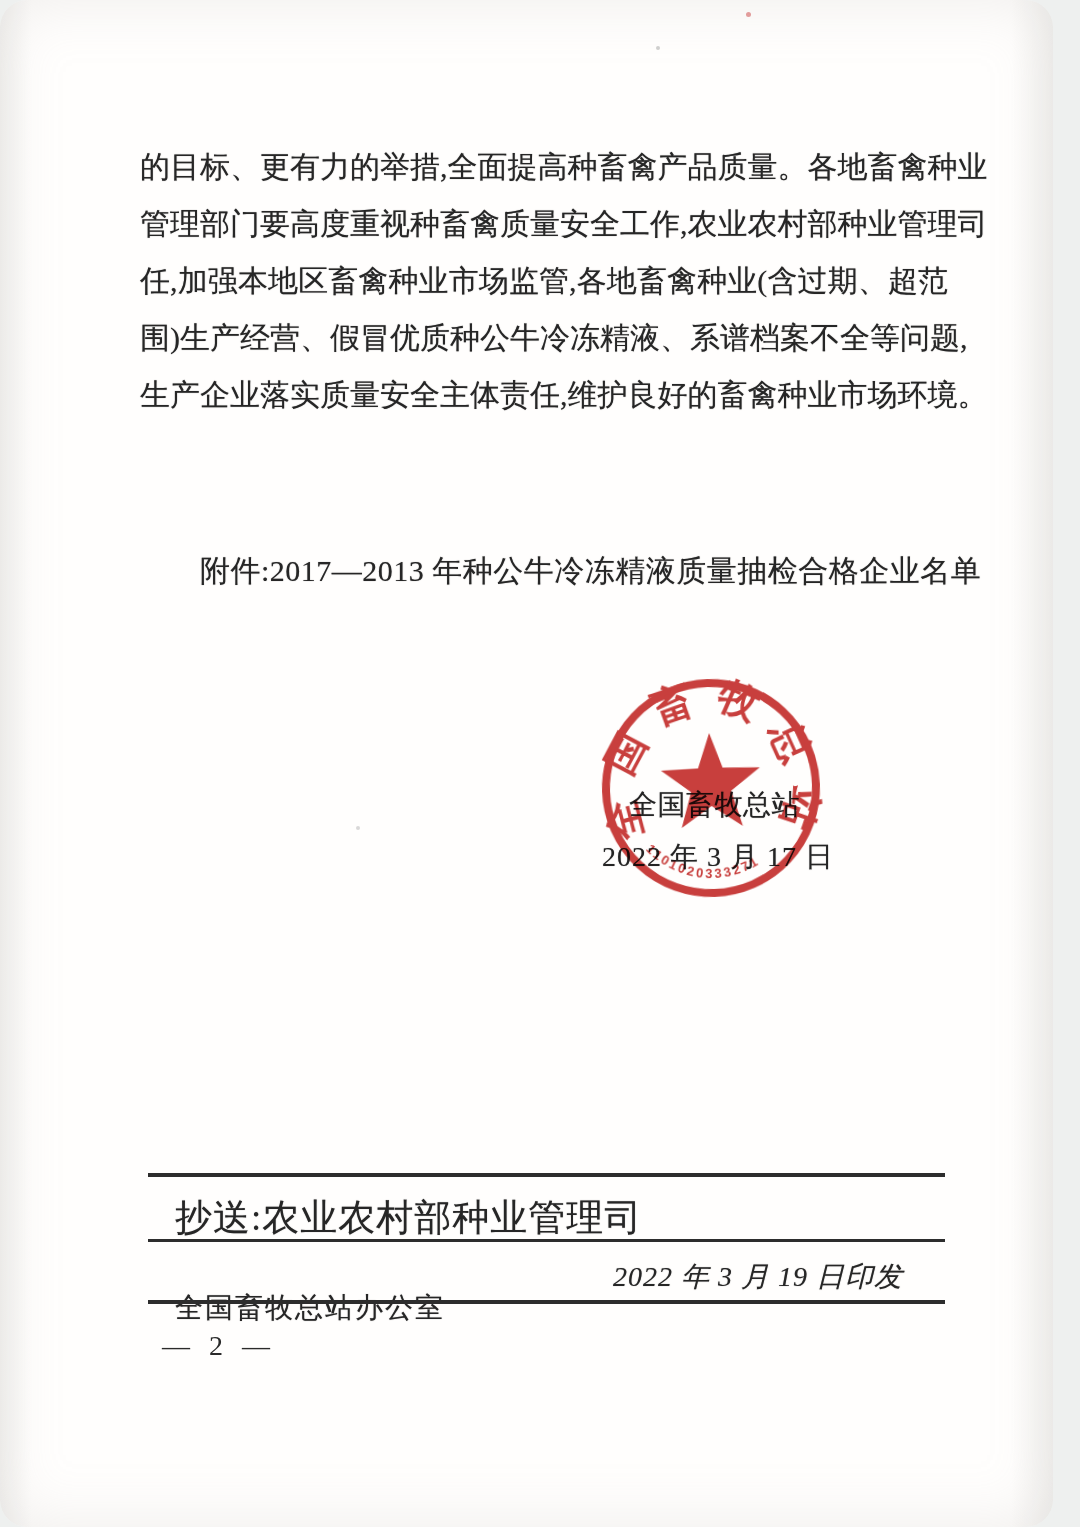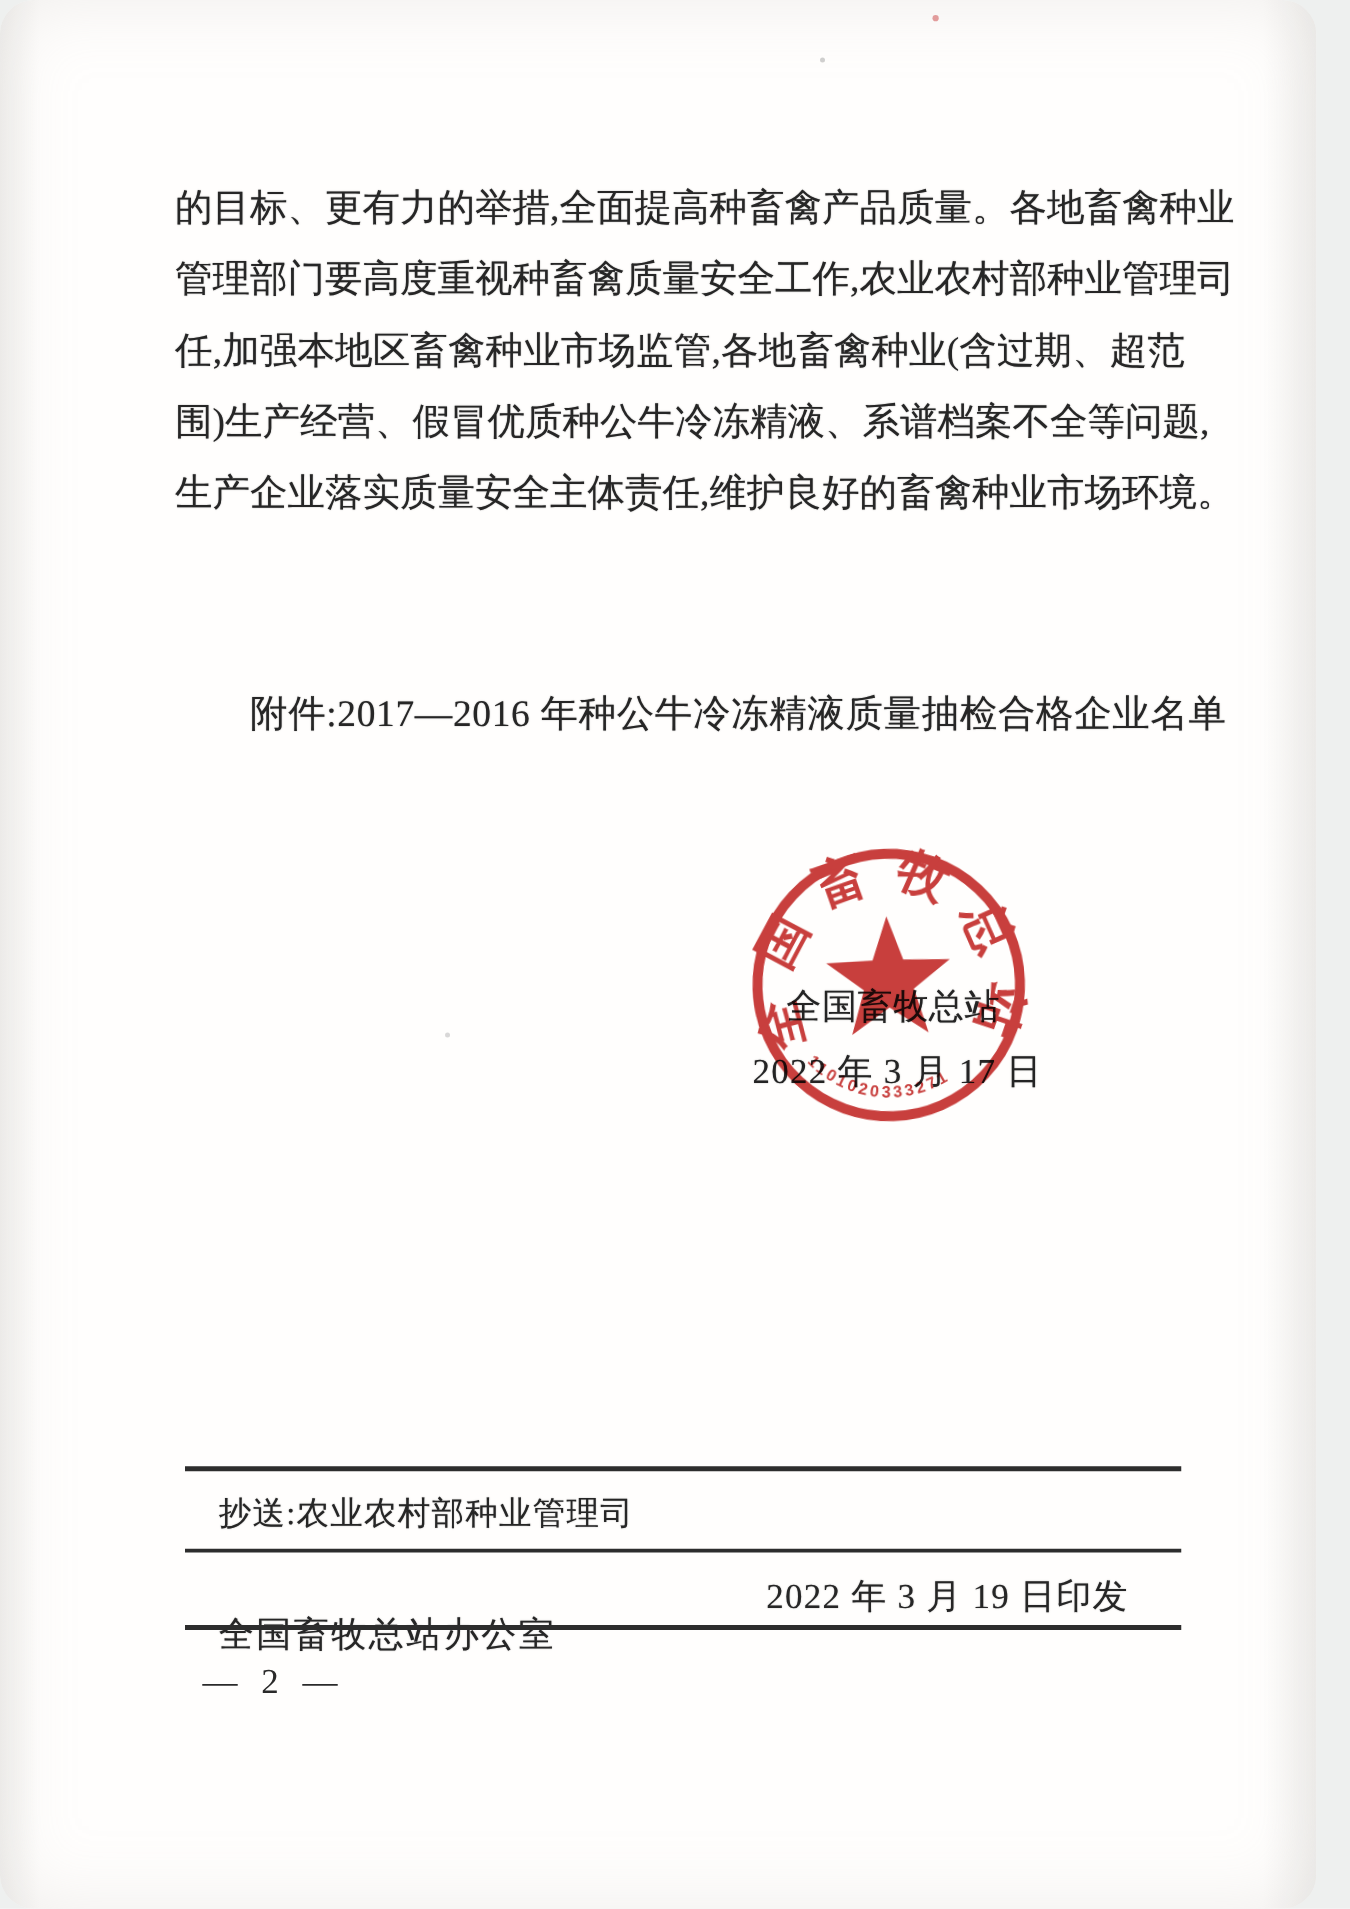--- a/index.html
+++ b/index.html
@@ -108,21 +108,21 @@
     width: 797px;
     background: #2d2d2d;
   }
   .rule-1 { top: 1173px; height: 4px; }
   .rule-2 { top: 1239px; height: 3px; }
   .rule-3 { top: 1300px; height: 4px; }
   .footer-cc {
     position: absolute;
     left: 175px;
     top: 1193px;
-    font-size: 26px;
+    font-size: 37px;
     color: #262626;
     letter-spacing: 1px;
     text-shadow: 0 0 1px rgba(45,45,45,0.5);
     white-space: nowrap;
   }
   .footer-office {
     position: absolute;
     left: 175px;
     top: 1258px;
     font-size: 28px;
@@ -134,20 +134,21 @@
   }
   .footer-printdate {
     position: absolute;
     right: 150px;
     top: 1258px;
     font-size: 28px;
     color: #262626;
     letter-spacing: 1px;
     text-shadow: 0 0 1px rgba(45,45,45,0.5);
     white-space: nowrap;
+    font-style: italic;
   }
   .page-number {
     position: absolute;
     left: 162px;
     top: 1330px;
     font-size: 28px;
     color: #2a2a2a;
     letter-spacing: 6px;
     white-space: nowrap;
   }
@@ -166,21 +167,21 @@
 <div class="page">
 
   <div class="body-text">
     <div class="body-line">的目标、更有力的举措,全面提高种畜禽产品质量。各地畜禽种业</div>
     <div class="body-line">管理部门要高度重视种畜禽质量安全工作,农业农村部种业管理司</div>
     <div class="body-line">任,加强本地区畜禽种业市场监管,各地畜禽种业(含过期、超范</div>
     <div class="body-line">围)生产经营、假冒优质种公牛冷冻精液、系谱档案不全等问题,</div>
     <div class="body-line">生产企业落实质量安全主体责任,维护良好的畜禽种业市场环境。</div>
   </div>
 
-  <div class="attachment">附件:2017—2016 年种公牛冷冻精液质量抽检合格企业名单</div>
+  <div class="attachment">附件:2017—2013 年种公牛冷冻精液质量抽检合格企业名单</div>
 
   <div class="sign-org">全国畜牧总站</div>
   <div class="sign-date">2022 年 3 月 17 日</div>
 
   <svg class="stamp" viewBox="0 0 250 250" aria-hidden="true">
     <circle cx="125" cy="125" r="105" fill="none" stroke="currentColor" stroke-width="8"></circle>
     <path id="arcName" d="M 65.25 175.14 A 78 78 0 1 1 184.75 175.14" fill="none"></path>
     <text class="ring-text">
       <textPath href="#arcName" startOffset="8">全国畜牧总站</textPath>
     </text>

